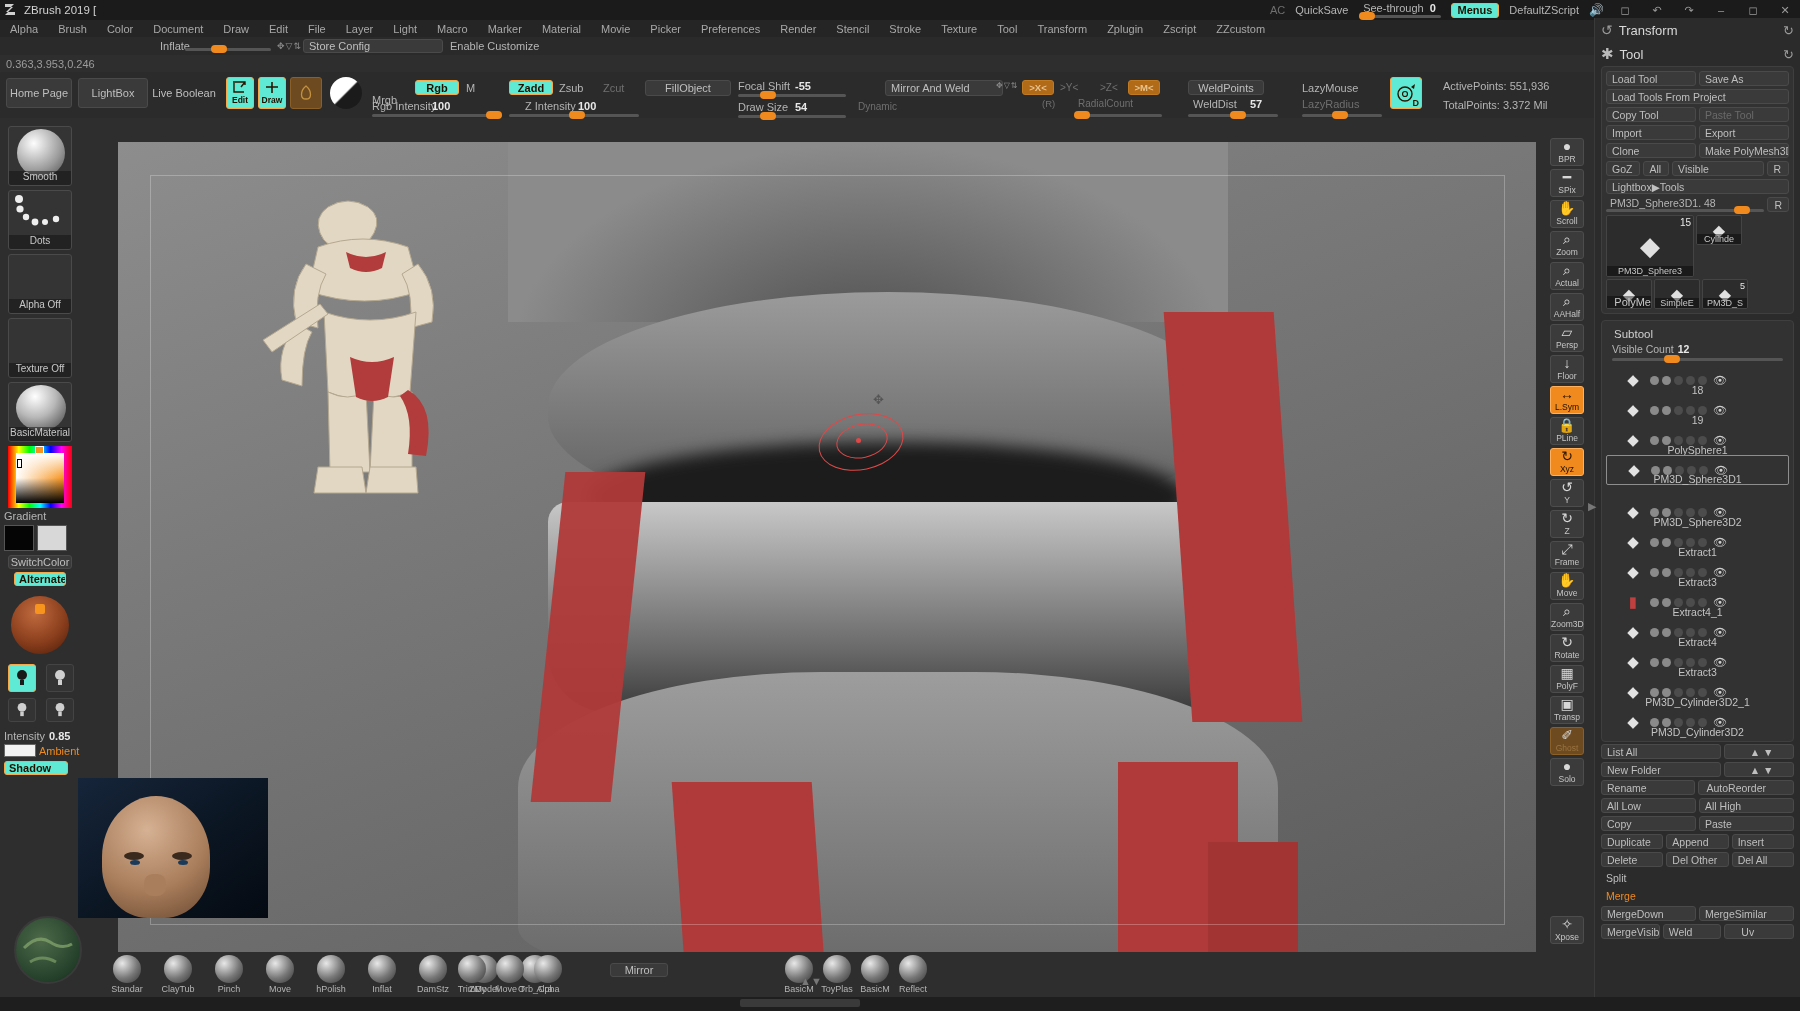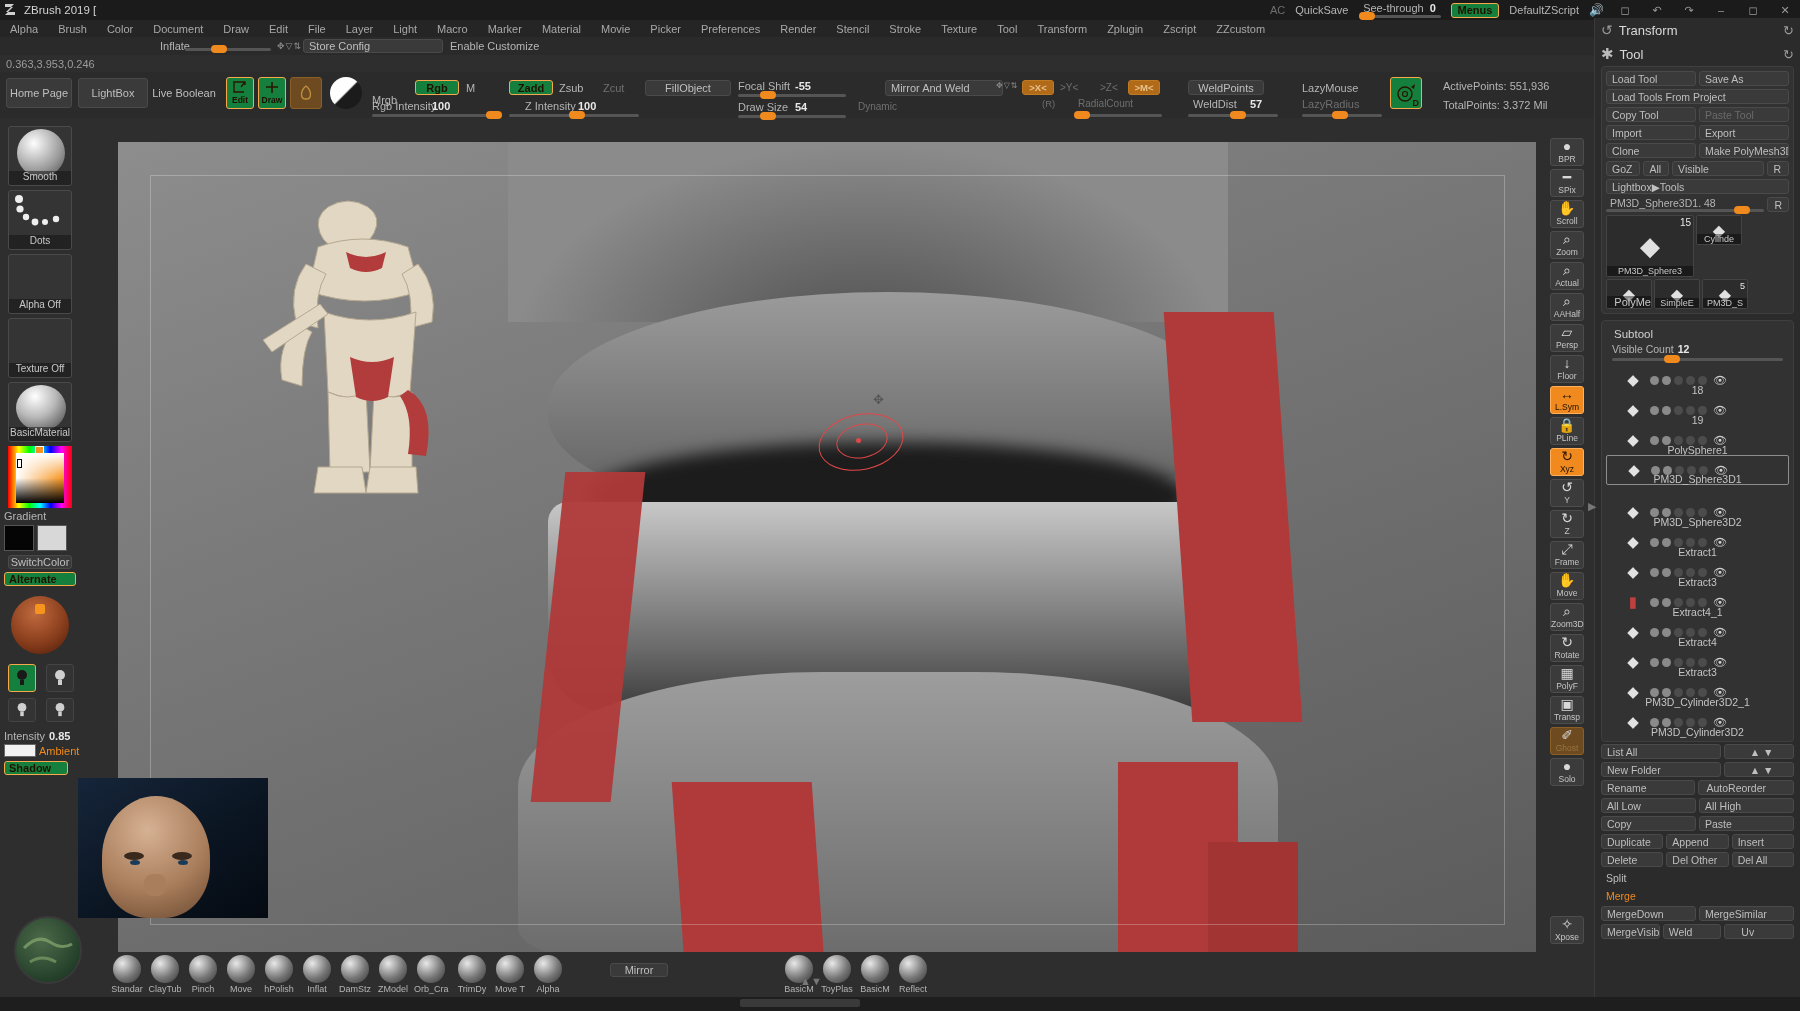--- a/index.html
+++ b/index.html
@@ -4,21 +4,21 @@
 <style>
   * { box-sizing: border-box; margin:0; padding:0; }
   html,body { width:1800px; height:1011px; overflow:hidden; background:#2b2b2b;
     font-family:"Liberation Sans", sans-serif; color:#b9b9b9; }
   #app { position:relative; width:1800px; height:1011px; background:#2e2e2e; }
 
   
   .btn { background:#3a3a3a; border:1px solid #4a4a4a; border-radius:3px;
          color:#bfbfbf; font-size:11px; text-align:center; display:flex;
          align-items:center; justify-content:center; white-space:nowrap; overflow:hidden; }
-  .btn.on { background:#15803d; border-color:#f7a84a; color:#201000; font-weight:bold; }
+  .btn.on { background:#5eead4; border-color:#f7a84a; color:#201000; font-weight:bold; }
   .btn.dim { color:#6a6a6a; }
   .lbl { font-size:11px; color:#b5b5b5; white-space:nowrap; }
   .lbl.dim { color:#6f6f6f; }
   .val { color:#e8e8e8; font-weight:bold; }
   .slider { position:relative; height:3px; background:#555; border-radius:2px; }
   .slider > i { position:absolute; top:-3px; width:16px; height:8px; background:#f08a1e;
                 border-radius:4px; display:block; }
 
   
   #titlebar { position:absolute; left:0; top:0; width:1800px; height:20px;
@@ -310,21 +310,21 @@
       <div style="position:absolute;left:27px;top:0px;width:9px;height:8px;background:#f7941e;border:1px solid #fff;"></div>
       <div style="position:absolute;left:9px;top:13px;width:5px;height:9px;background:#fff;border:1px solid #000;"></div>
     </div>
     <div class="lbl" style="text-align:left;padding-left:4px;margin-top:2px;">Gradient</div>
 
     <div style="display:flex;gap:3px;padding-left:4px;margin-top:3px;">
       <div style="width:30px;height:26px;background:#050505;border:1px solid #555;"></div>
       <div style="width:30px;height:26px;background:#d8d8d8;border:1px solid #555;"></div>
     </div>
     <div class="btn" style="width:64px;height:14px;margin:4px auto 0 auto;">SwitchColor</div>
-    <div class="btn on" style="width:72px;height:14px;margin:3px auto 0 auto;justify-content:flex-start;padding-left:4px;">Alternate</div>
+    <div class="btn on" style="width:52px;height:14px;margin:3px auto 0 auto;justify-content:flex-start;padding-left:4px;">Alternate</div>
 
     <div style="width:58px;height:58px;border-radius:50%;margin:10px auto 0 auto;
                 background:radial-gradient(circle at 42% 30%,#c06a3e,#8b3f1d 55%,#4a1a08 100%);position:relative;">
       <div style="position:absolute;left:24px;top:8px;width:10px;height:10px;background:#f7941e;border-radius:2px;"></div>
     </div>
 
     <div style="display:flex;gap:10px;padding-left:8px;margin-top:10px;">
       <div class="btn on" style="width:28px;height:28px;">
         <svg width="16" height="18" viewBox="0 0 16 18">
             <circle cx="8" cy="6" r="5" fill="#1a1a1a"></circle>
@@ -731,21 +731,21 @@
         </div>
         <div class="row">
           <div class="btn" style="height: 15px; justify-content: flex-start; padding-left: 5px;">MergeVisible</div>
           <div class="btn" style="height: 15px; justify-content: flex-start; padding-left: 5px;">Weld</div>
           <div class="btn" style="height: 15px; justify-content: flex-start; padding-left: 16px;">Uv</div>
         </div>
       </div>
   </div>
 
   <div id="bottomshelf">
-    <div style="display:flex;gap:4px;" id="bs-brushes">
+    <div style="display:flex;gap:17px;" id="bs-brushes">
         <div class="bitem"><div class="bcirc"></div><span>Standar</span></div>
         <div class="bitem"><div class="bcirc"></div><span>ClayTub</span></div>
         <div class="bitem"><div class="bcirc"></div><span>Pinch</span></div>
         <div class="bitem"><div class="bcirc"></div><span>Move</span></div>
         <div class="bitem"><div class="bcirc"></div><span>hPolish</span></div>
         <div class="bitem"><div class="bcirc"></div><span>Inflat</span></div>
         <div class="bitem"><div class="bcirc"></div><span>DamStz</span></div>
         <div class="bitem"><div class="bcirc"></div><span>ZModel</span></div>
         <div class="bitem"><div class="bcirc"></div><span>Orb_Cra</span></div>
       </div>

